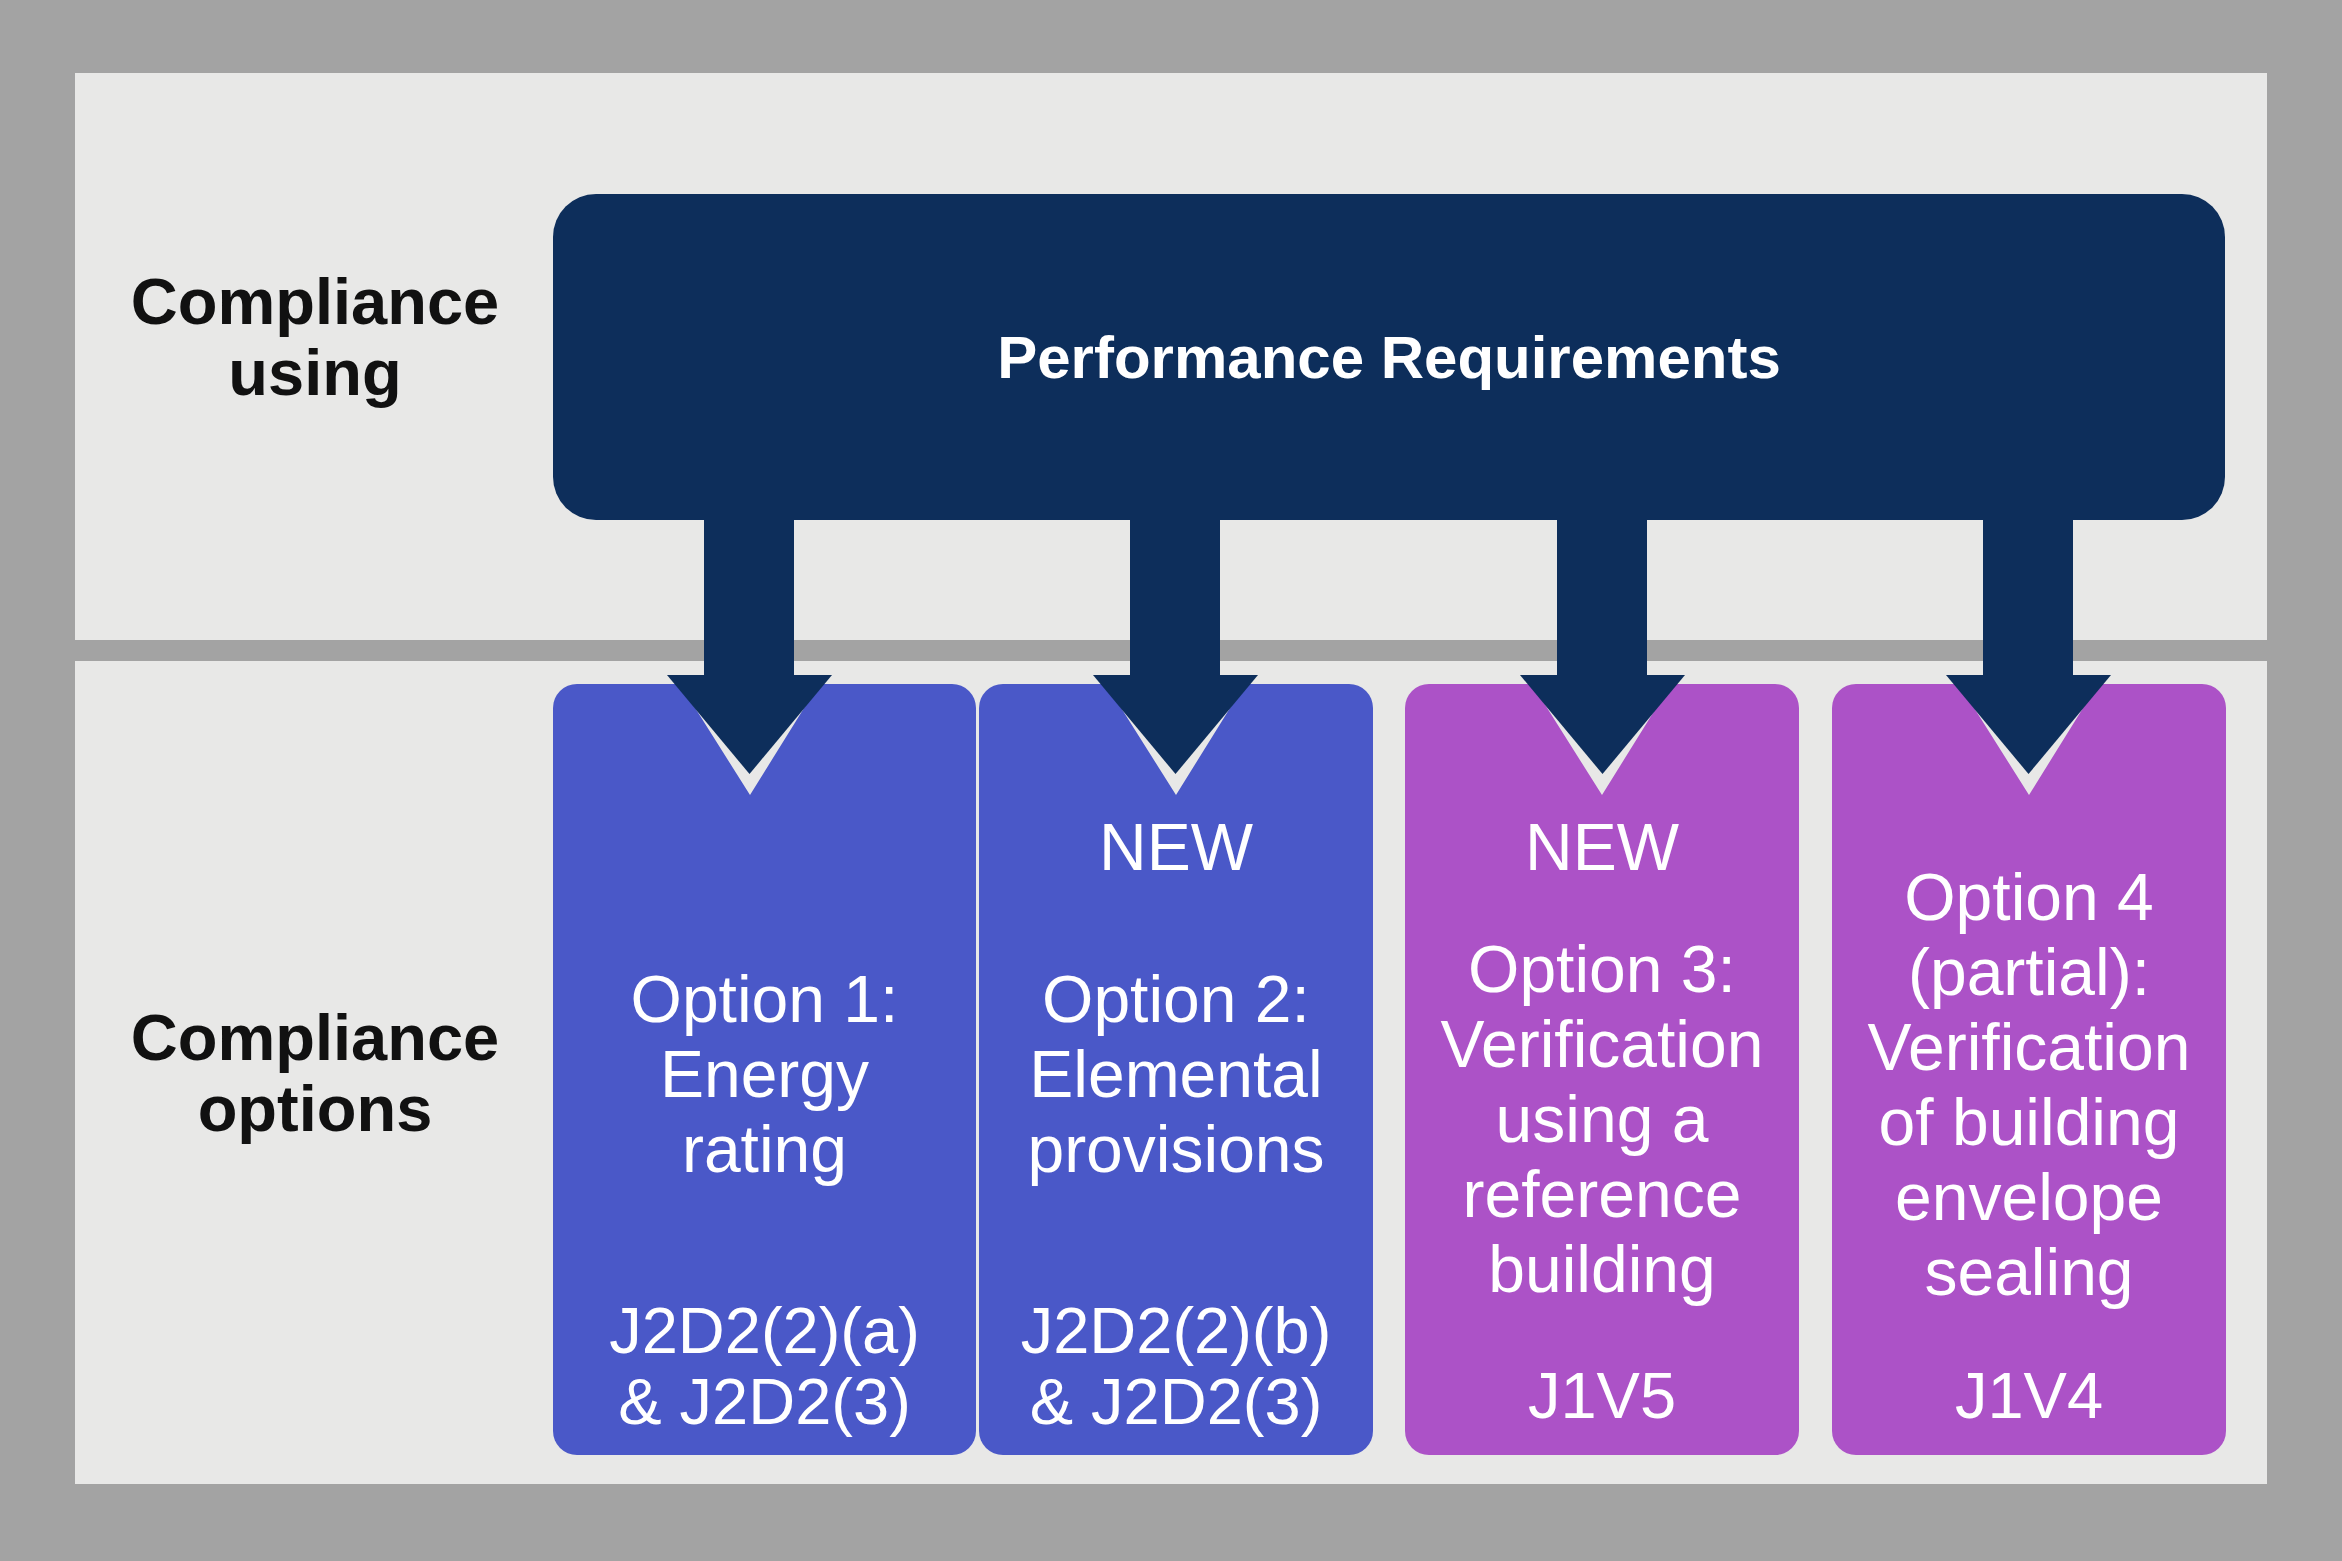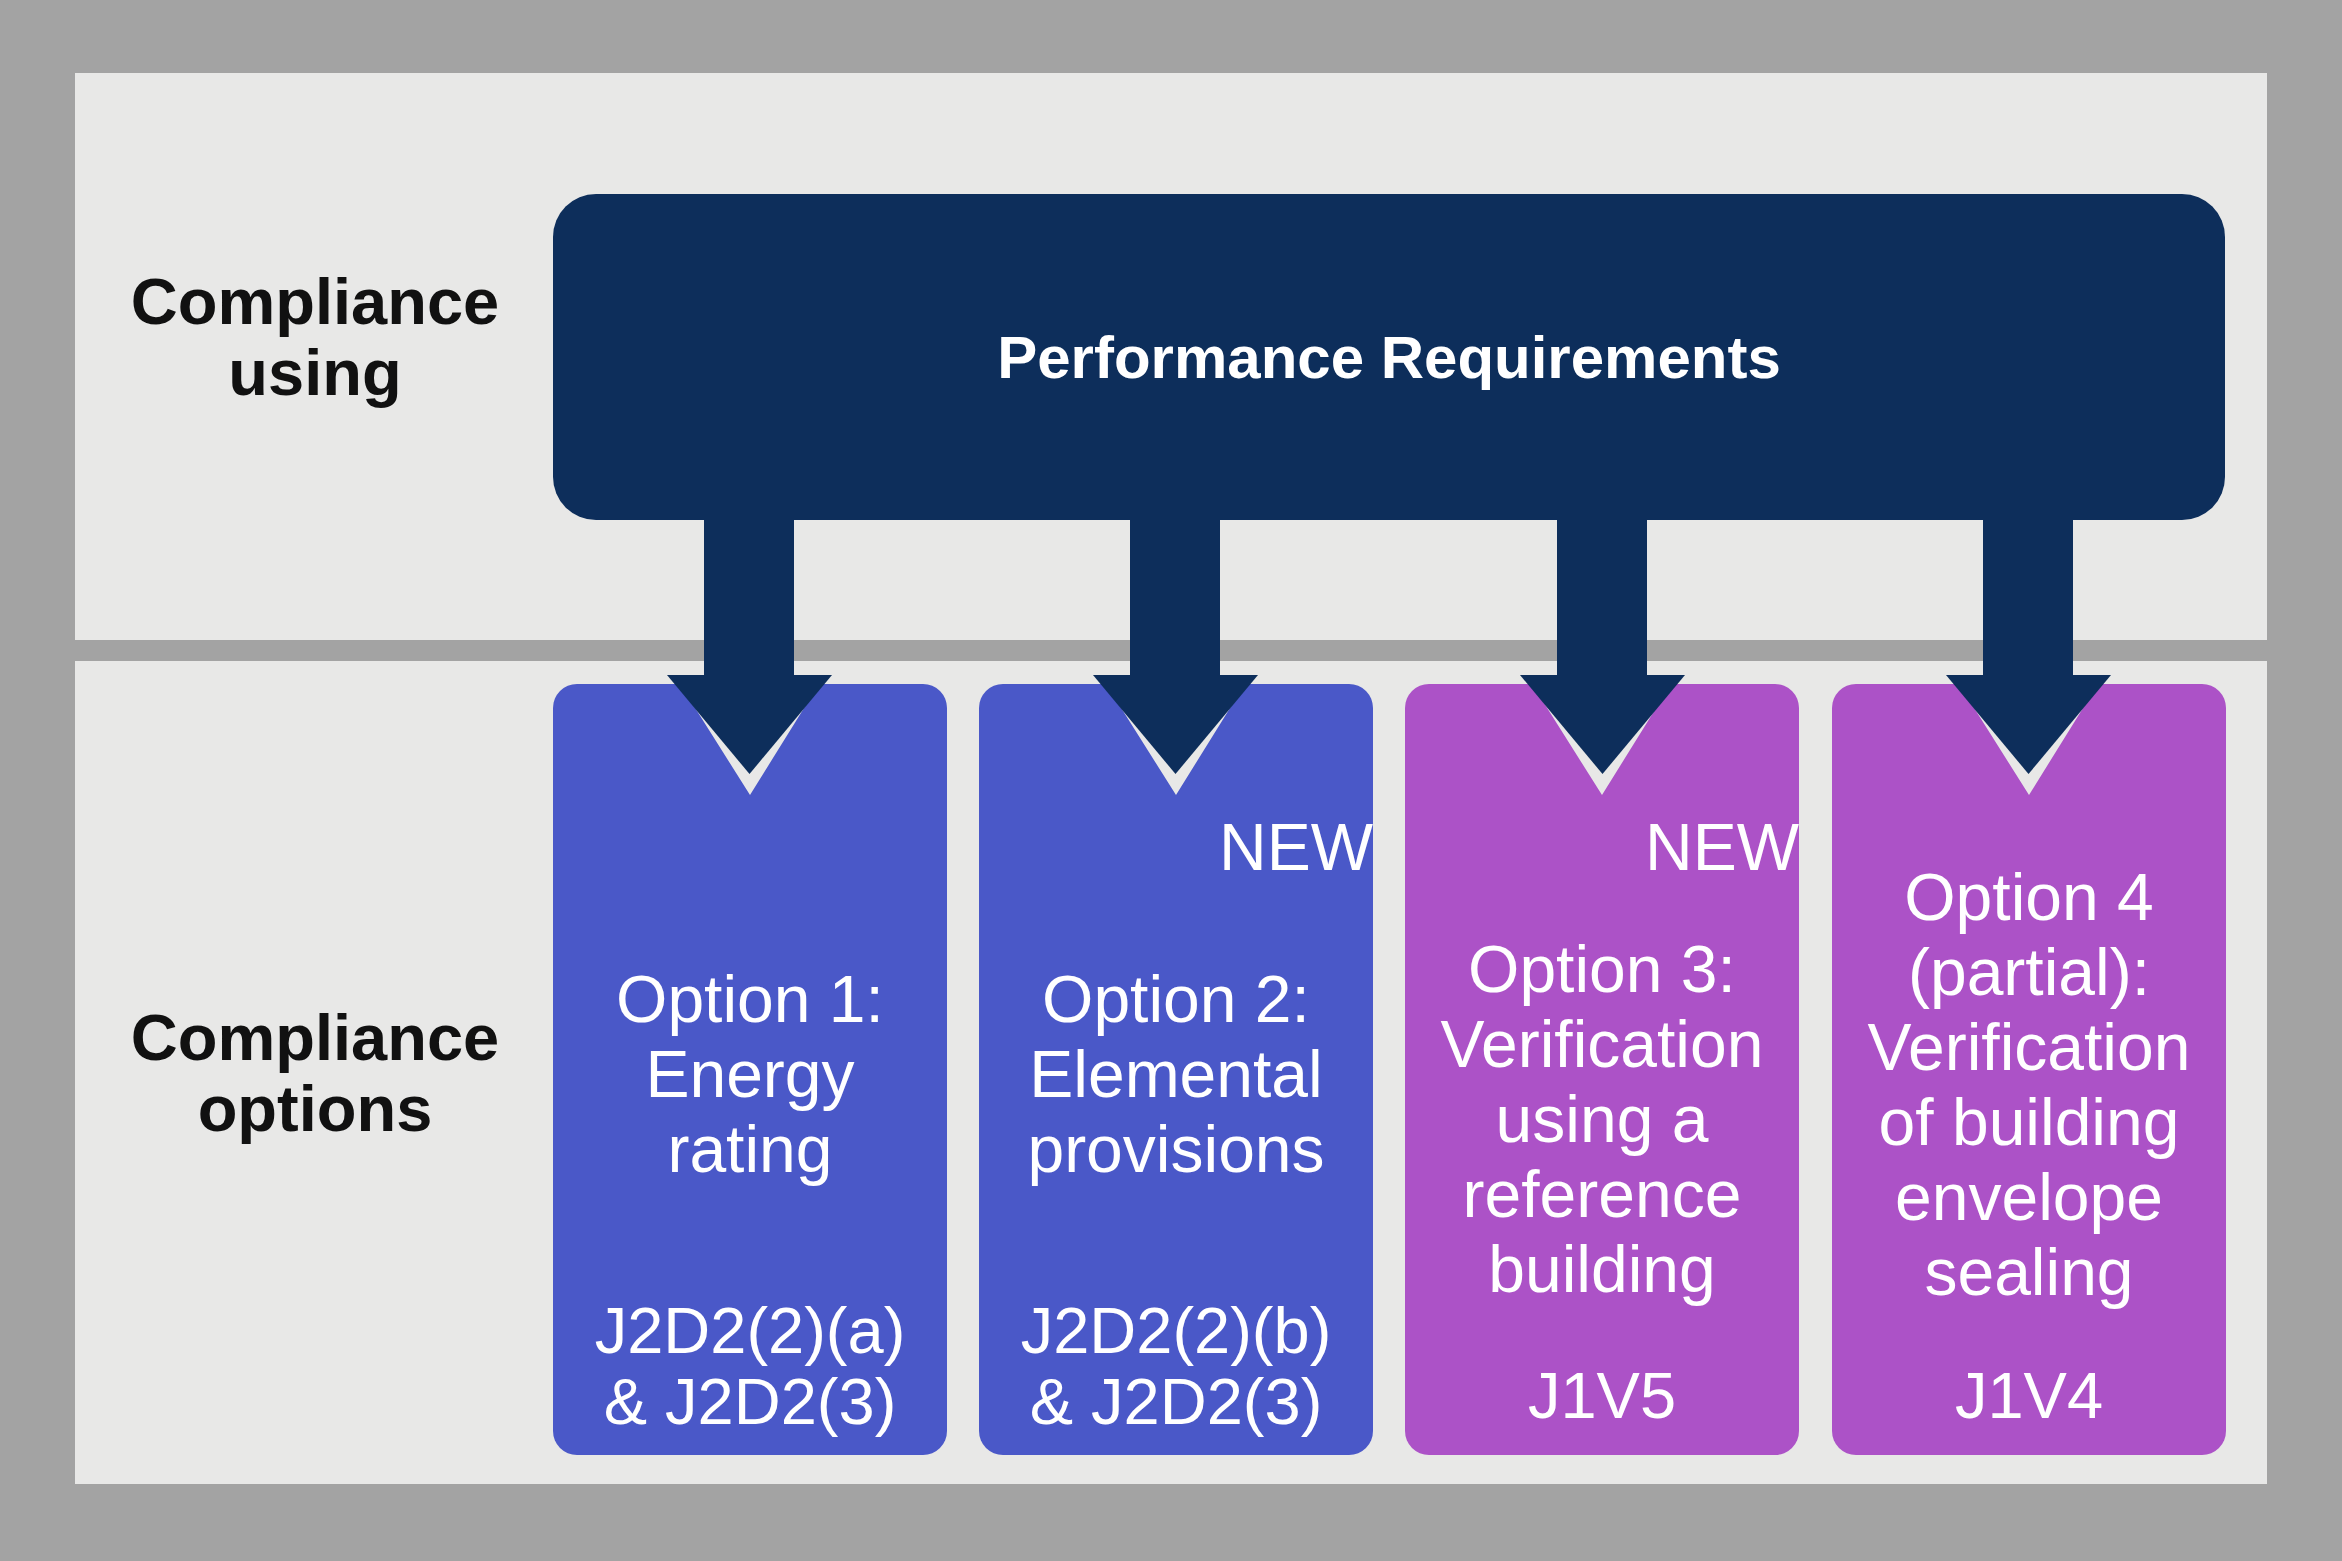--- a/index.html
+++ b/index.html
@@ -23,24 +23,24 @@
     background:var(--navy);border-radius:43px;
     display:flex;align-items:center;justify-content:center;
   }
   .perf-box span{color:#ffffff;font-size:60px;font-weight:700;}
 
   .opt-box{
     position:absolute;top:684px;width:394px;height:771px;border-radius:24px;
     clip-path:polygon(0 0,127px 0,197px 111px,266px 0,100% 0,100% 100%,0 100%);
     color:#ffffff;text-align:center;
   }
-  .opt1{left:553px;} .opt2{left:979px;} .opt3{left:1405px;} .opt4{left:1832px;}
+  .opt1{left:553px;padding-left:29px;} .opt2{left:979px;} .opt3{left:1405px;} .opt4{left:1832px;}
 
   .opt-text{position:absolute;left:0;width:100%;font-size:66px;line-height:75px;}
-  .badge{top:126px;text-align:right;}
+  .badge{top:126px;}
   .title-a{top:278px;}   
   .title-b{top:248px;}   
   .title-c{top:176px;}   
   .code{font-size:65px;line-height:71px;}
   .code-a{top:611px;}    
   .code-b{top:676px;}    
 
   .arrow{position:absolute;top:520px;width:165px;height:254px;}
   .arrow-1{left:667px;} .arrow-2{left:1093px;} .arrow-3{left:1520px;} .arrow-4{left:1946px;}
   .arrow .shaft{position:absolute;left:37px;top:0;width:90px;height:159px;background:var(--navy);}

